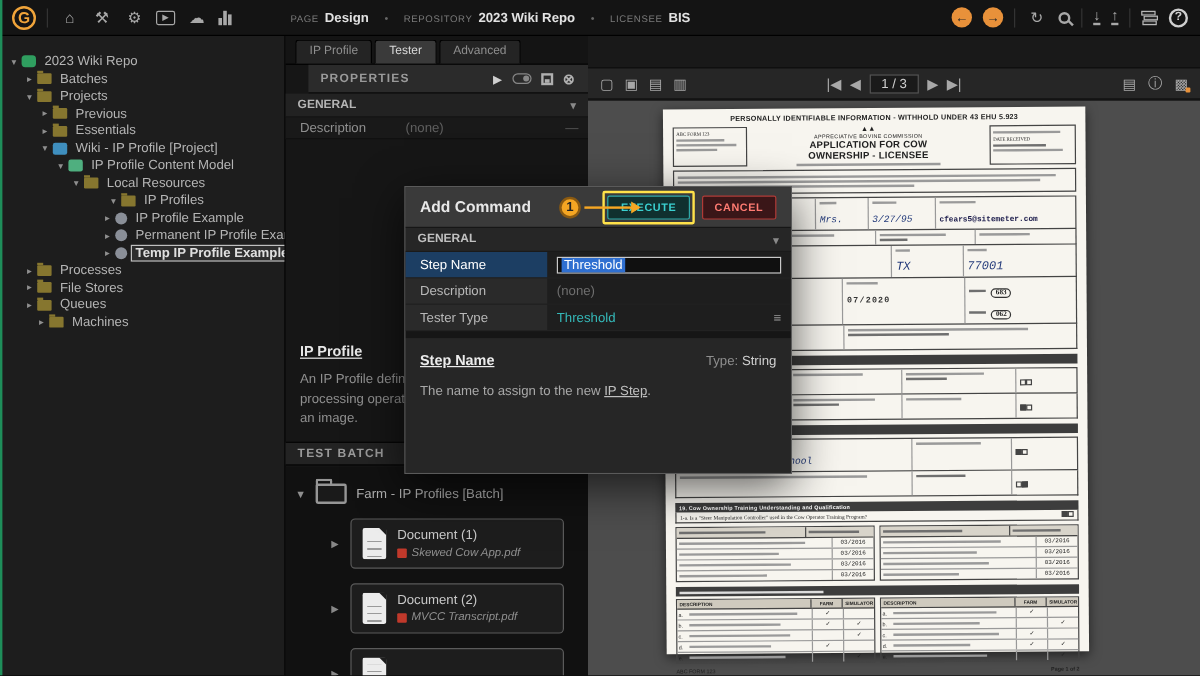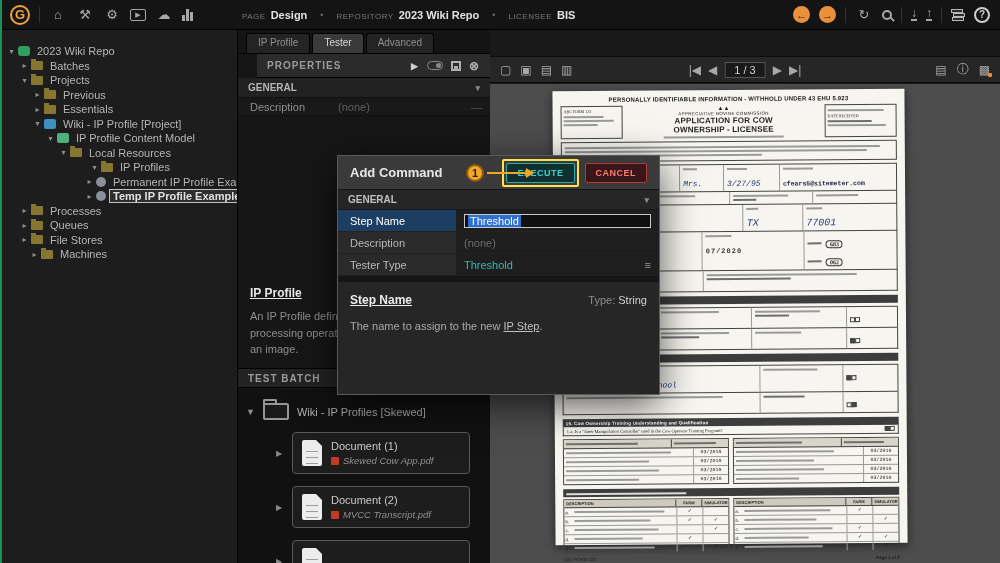--- a/index.html
+++ b/index.html
@@ -300,41 +300,46 @@
       <span class="tlabel">Local Resources</span>
   </div>
   <div class="trow" style="padding-left:89px">
     <span class="exp exp-o"></span>
       <span class="tico i-folder"></span>
       <span class="tlabel">IP Profiles</span>
   </div>
   <div class="trow" style="padding-left:84px">
     <span class="exp exp-c"></span>
       <span class="tico i-prof"></span>
+      <span class="tlabel">IP Profile Example</span>
+  </div>
+  <div class="trow" style="padding-left:84px">
+    <span class="exp exp-c"></span>
+      <span class="tico i-prof"></span>
       <span class="tlabel">Permanent IP Profile Example</span>
   </div>
   <div class="trow" style="padding-left:84px">
     <span class="exp exp-c"></span>
       <span class="tico i-prof"></span>
       <span class="tlabel sel">Temp IP Profile Example</span>
   </div>
   <div class="trow" style="padding-left:19px">
     <span class="exp exp-c"></span>
       <span class="tico i-folder"></span>
       <span class="tlabel">Processes</span>
   </div>
   <div class="trow" style="padding-left:19px">
     <span class="exp exp-c"></span>
       <span class="tico i-folder"></span>
+      <span class="tlabel">File Stores</span>
+  </div>
+  <div class="trow" style="padding-left:19px">
+    <span class="exp exp-c"></span>
+      <span class="tico i-folder"></span>
       <span class="tlabel">Queues</span>
-  </div>
-  <div class="trow" style="padding-left:19px">
-    <span class="exp exp-c"></span>
-      <span class="tico i-folder"></span>
-      <span class="tlabel">File Stores</span>
   </div>
   <div class="trow" style="padding-left:29px">
     <span class="exp exp-c"></span>
       <span class="tico i-folder"></span>
       <span class="tlabel">Machines</span>
   </div>
 </div>
 
 <div class="midpanel">
   <div class="tabs">
@@ -368,21 +373,21 @@
       <span>an image.</span>
     </p>
   </div>
   <div class="testbatch-bar">
     <span>TEST BATCH</span>
   </div>
   <div class="batch-area">
     <div class="batch-row">
       <span class="batch-exp">▼</span>
       <span class="folder-outline"></span>
-      <span>Wiki - IP Profiles [Skewed]</span>
+      <span>Farm - IP Profiles [Batch]</span>
     </div>
     <div class="docrow">
       <span class="doc-exp">▶</span>
       <div class="card">
         <span class="page-ic"></span>
         <span>
           <div class="doc-title">Document (1)</div>
           <div class="doc-file">
             <span class="pdf-ic"></span>
             <span>Skewed Cow App.pdf</span>

